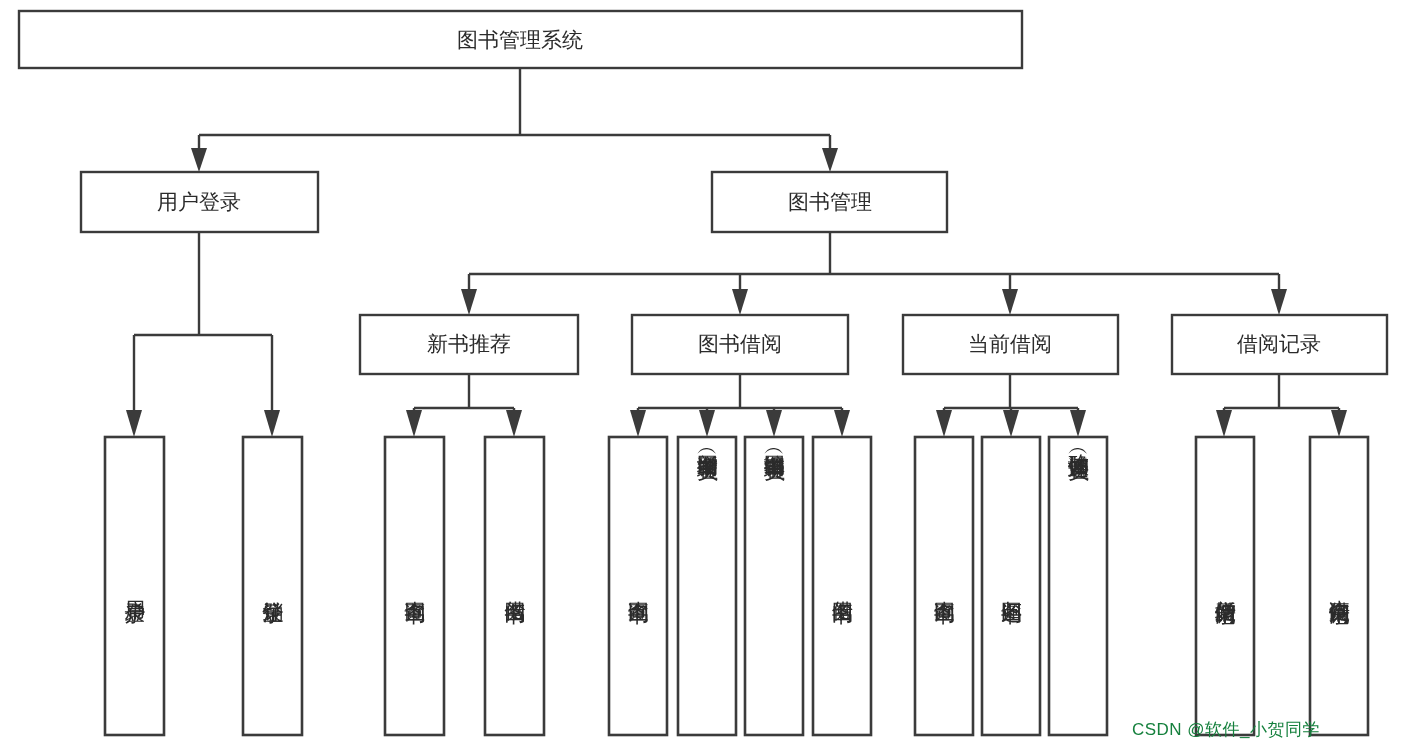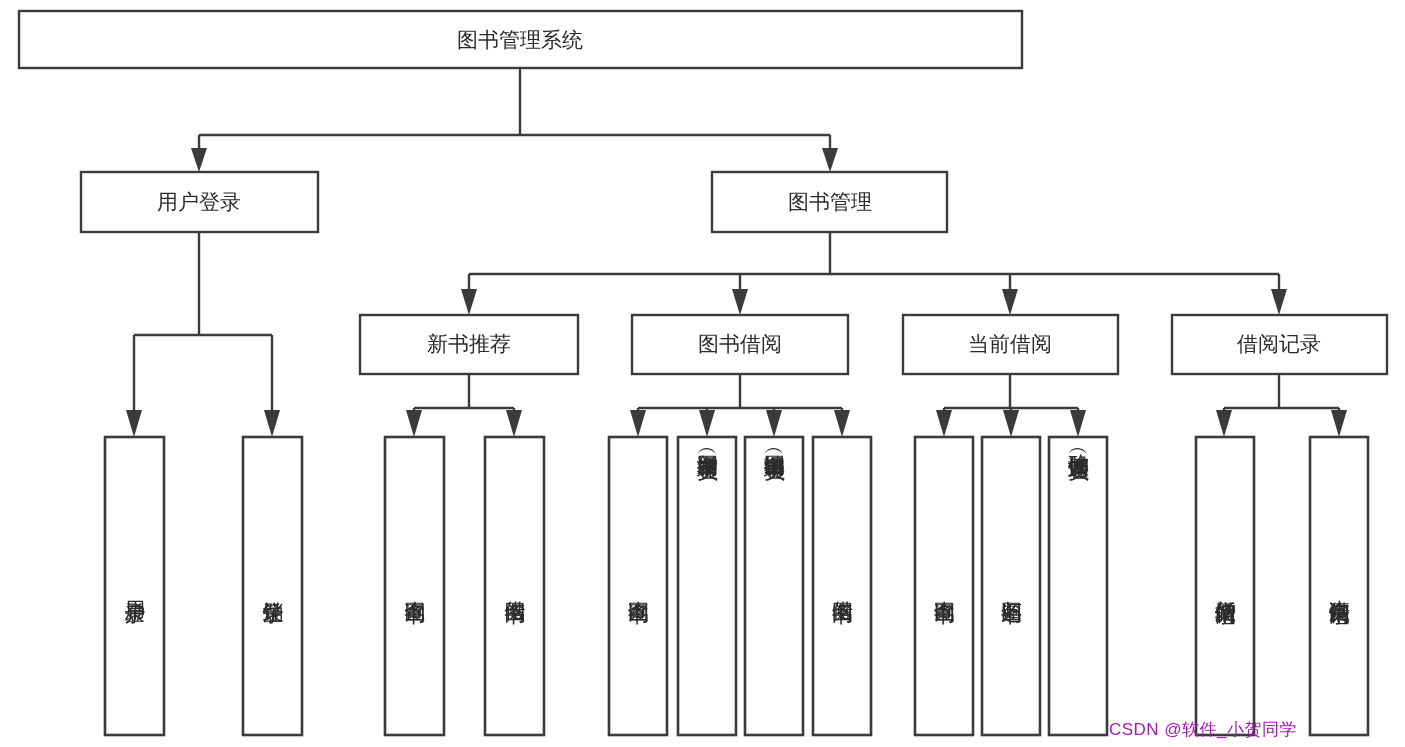--- a/index.html
+++ b/index.html
@@ -45,25 +45,25 @@
   }
   .node-label {
     font-family: "Liberation Sans", "DejaVu Sans", sans-serif;
     font-size: 21px;
     fill: #2b2b2b;
     text-anchor: middle;
     dominant-baseline: middle;
   }
   .watermark {
     position: absolute;
-    right: 23px;
+    right: 0;
     bottom: 6px;
     font-family: "Liberation Sans", "DejaVu Sans", sans-serif;
     font-size: 17px;
-    color: #a21caf;
+    color: #15803d;
     letter-spacing: 0.5px;
     white-space: nowrap;
     pointer-events: none;
   }
   .vtext-wrap {
     position: absolute;
     display: flex;
     align-items: center;
     justify-content: center;
     pointer-events: none;

